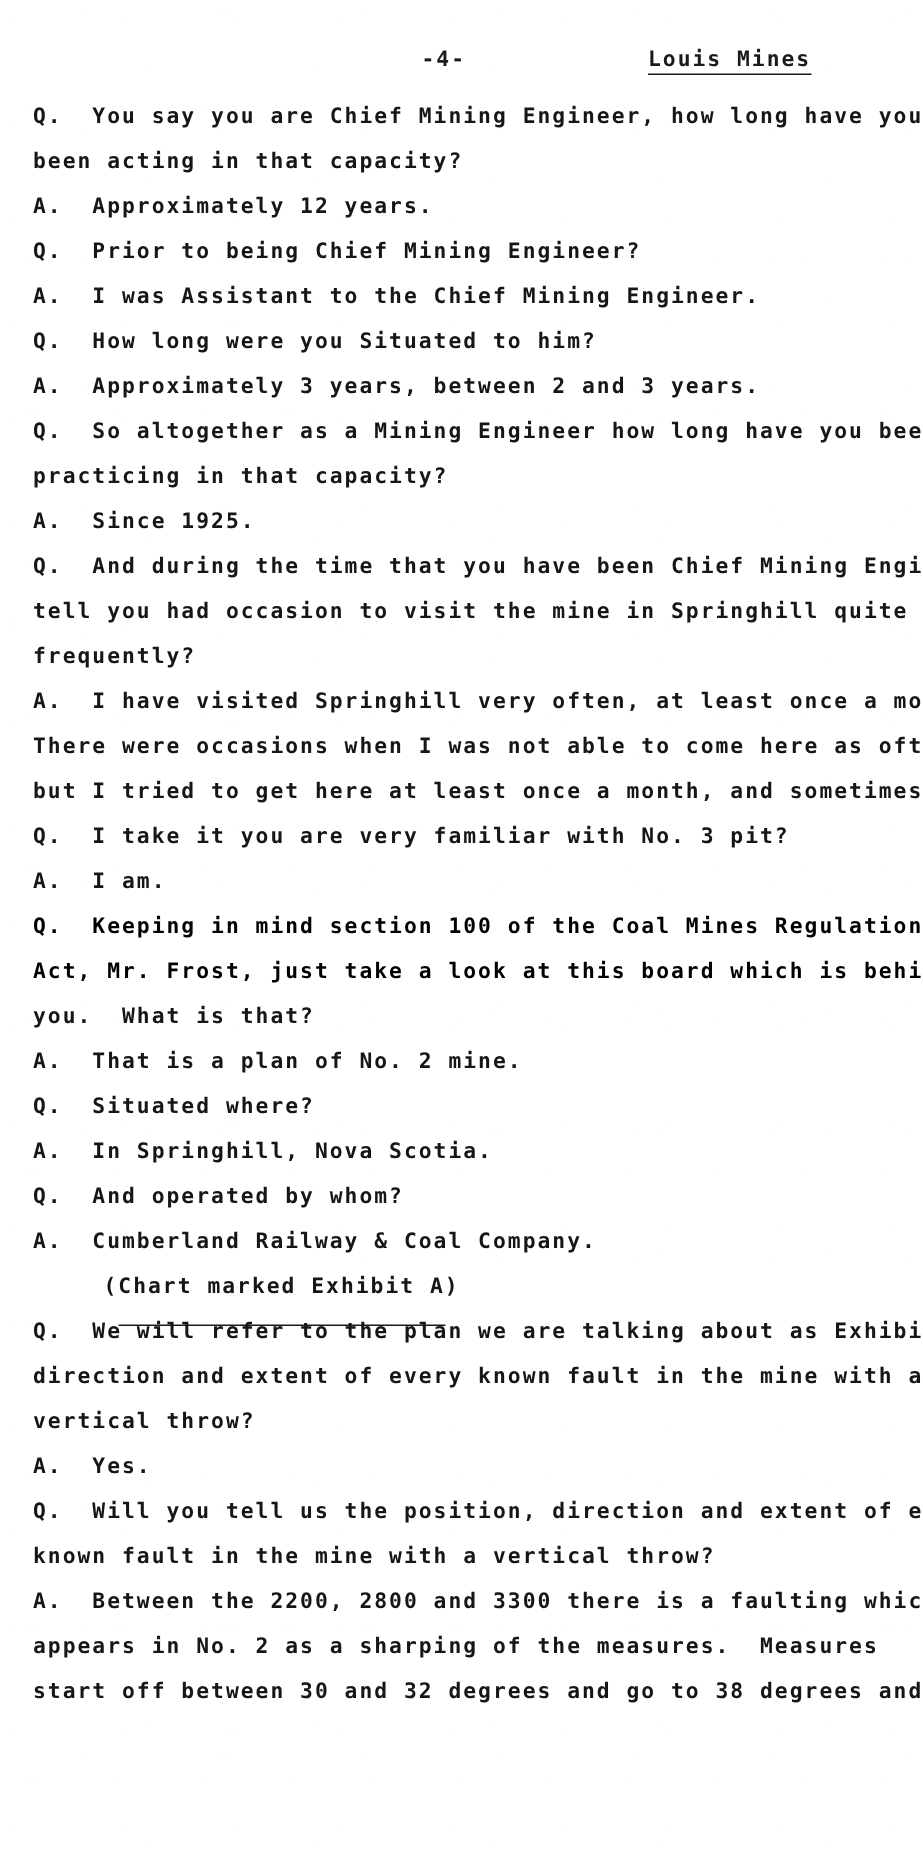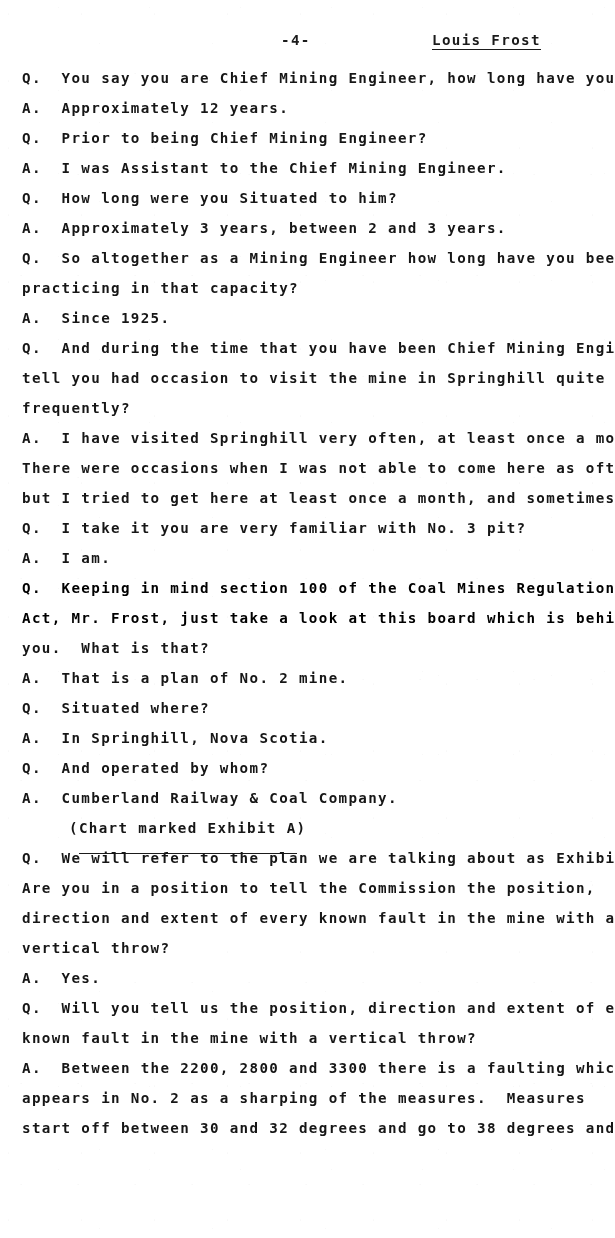--- a/index.html
+++ b/index.html
@@ -89,25 +89,26 @@
     background-size: 73px 67px, 91px 83px, 57px 101px, 113px 79px;
   }
 </style>
 </head>
 <body>
 
 <div id="page">
 
   <div id="header">
     <div class="hdr-text" id="page-number">-4-</div>
-    <div class="hdr-text" id="deponent-name">Louis Frost</div>
+    <div class="hdr-text" id="deponent-name">Louis Mines</div>
   </div>
 
   <div id="transcript">
       <div class="line">Q.  You say you are Chief Mining Engineer, how long have you</div>
+      <div class="line">been acting in that capacity?</div>
       <div class="line">A.  Approximately 12 years.</div>
       <div class="line">Q.  Prior to being Chief Mining Engineer?</div>
       <div class="line">A.  I was Assistant to the Chief Mining Engineer.</div>
       <div class="line">Q.  How long were you Situated to him?</div>
       <div class="line">A.  Approximately 3 years, between 2 and 3 years.</div>
       <div class="line">Q.  So altogether as a Mining Engineer how long have you been</div>
       <div class="line">practicing in that capacity?</div>
       <div class="line">A.  Since 1925.</div>
       <div class="line">Q.  And during the time that you have been Chief Mining Engineer</div>
       <div class="line">tell you had occasion to visit the mine in Springhill quite</div>
@@ -120,21 +121,20 @@
       <div class="line heavy">Q.  Keeping in mind section 100 of the Coal Mines Regulation</div>
       <div class="line heavy">Act, Mr. Frost, just take a look at this board which is behind</div>
       <div class="line">you.  What is that?</div>
       <div class="line">A.  That is a plan of No. 2 mine.</div>
       <div class="line">Q.  Situated where?</div>
       <div class="line">A.  In Springhill, Nova Scotia.</div>
       <div class="line">Q.  And operated by whom?</div>
       <div class="line">A.  Cumberland Railway &amp; Coal Company.</div>
       <div class="line indent">(<span class="ul">Chart marked Exhibit A</span>)</div>
       <div class="line">Q.  We will refer to the plan we are talking about as Exhibit A.</div>
-      <div class="line">Are you in a position to tell the Commission the position,</div>
       <div class="line">direction and extent of every known fault in the mine with a</div>
       <div class="line">vertical throw?</div>
       <div class="line">A.  Yes.</div>
       <div class="line">Q.  Will you tell us the position, direction and extent of every</div>
       <div class="line">known fault in the mine with a vertical throw?</div>
       <div class="line">A.  Between the 2200, 2800 and 3300 there is a faulting which</div>
       <div class="line">appears in No. 2 as a sharping of the measures.  Measures</div>
       <div class="line">start off between 30 and 32 degrees and go to 38 degrees and</div>
     </div>
 

